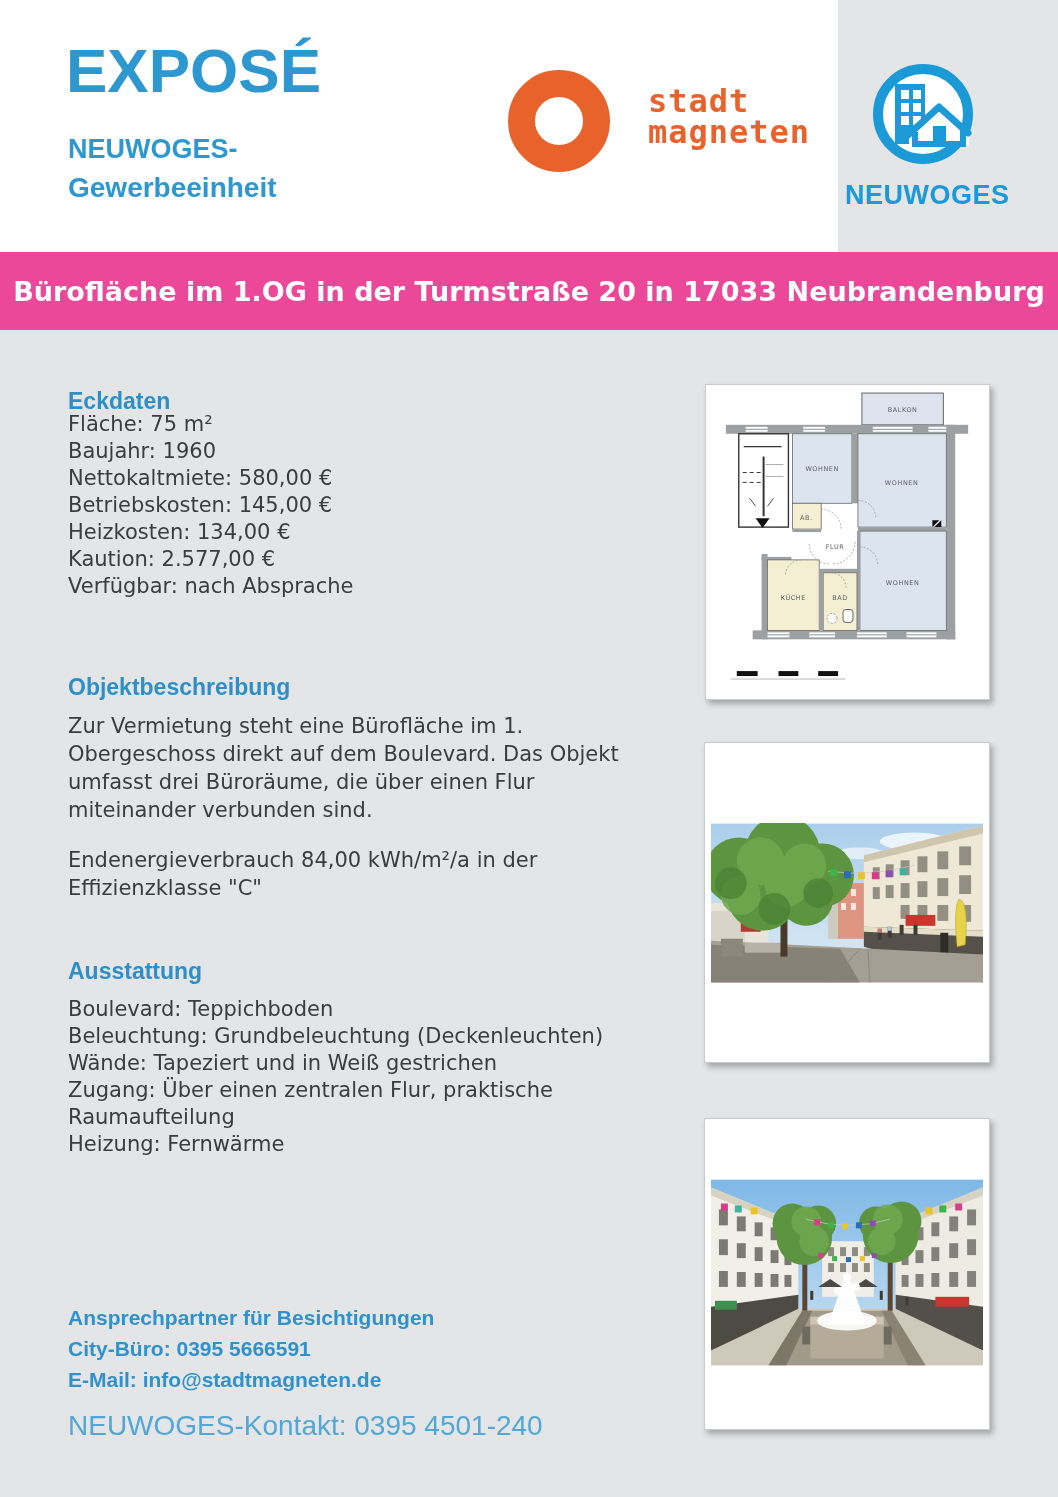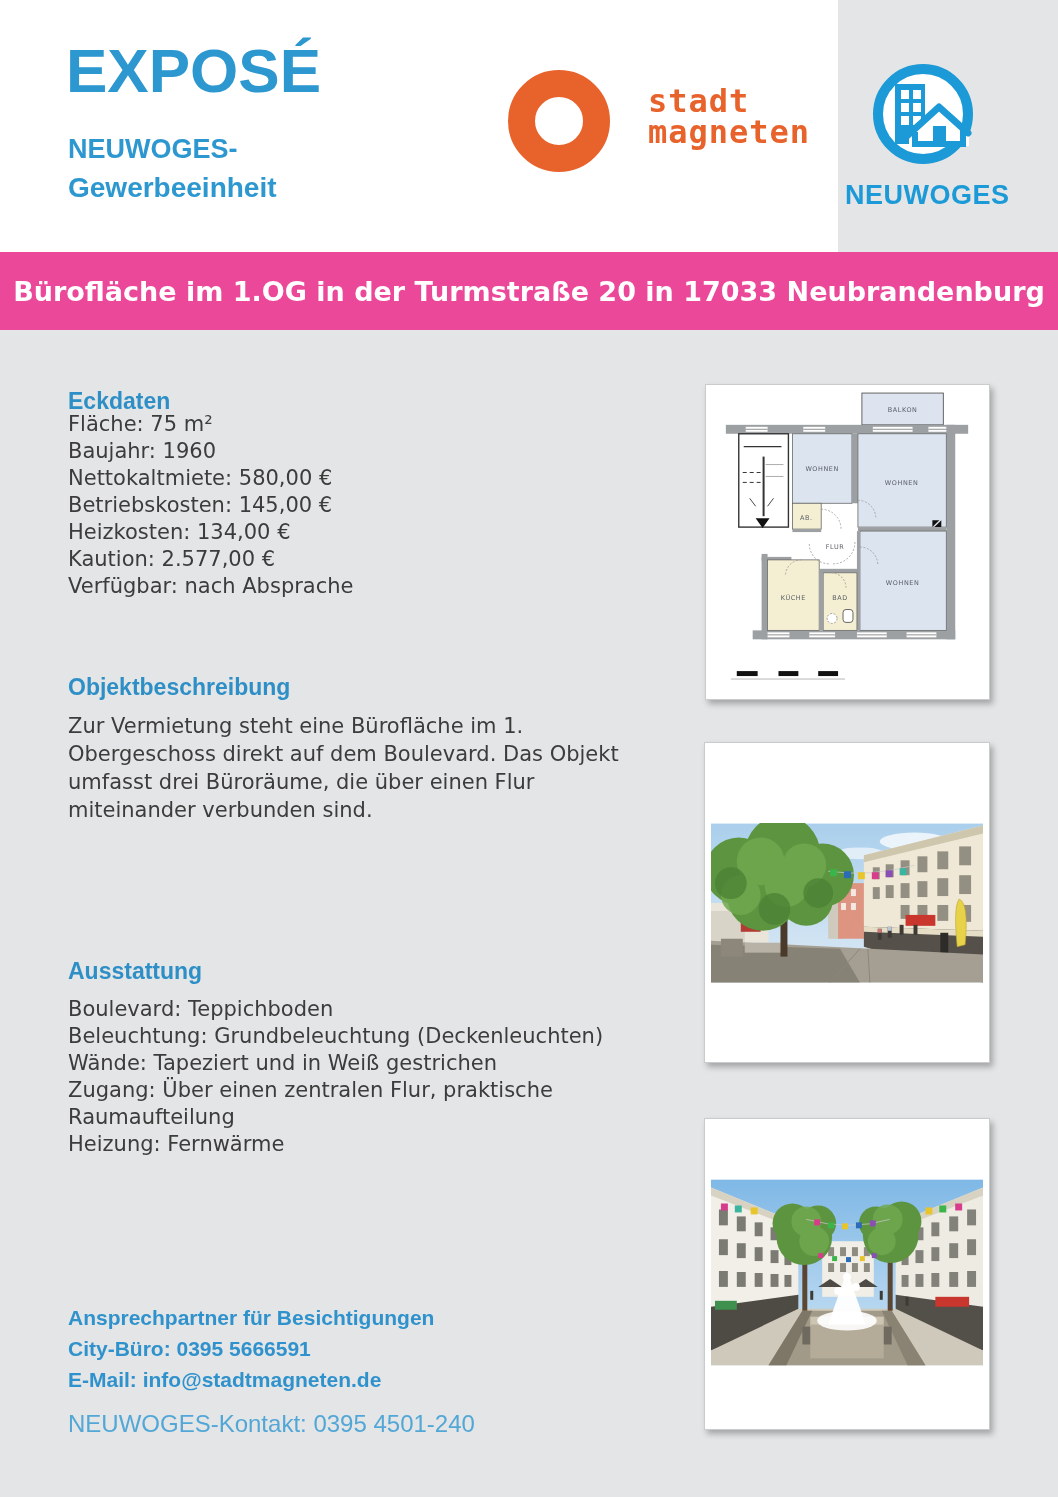--- a/index.html
+++ b/index.html
@@ -23,21 +23,21 @@
   
   .banner { position:absolute; left:0; top:252px; width:1058px; height:78px; background:#ec4899; display:flex; align-items:center; justify-content:center; }
   .banner span { font-family:"DejaVu Sans", sans-serif; font-size:27px; font-weight:bold; color:#ffffff; }
   
   .sec-head { position:absolute; left:68px; font-size:23px; font-weight:bold; color:#2e8fc7; }
   .bodytext { position:absolute; left:68px; width:560px; font-family:"DejaVu Sans", sans-serif; font-size:21px; line-height:27px; color:#3c3c3c; }
   .bodytext div { min-height:27px; }
   .para { line-height:28px; }
   
   .contact { position:absolute; left:68px; top:1302px; font-size:21px; font-weight:bold; color:#3092cc; line-height:31px; }
-  .contact-light { position:absolute; left:68px; top:1410px; font-size:24px; color:#53a7d6; }
+  .contact-light { position:absolute; left:68px; top:1410px; font-size:28px; color:#53a7d6; }
   
   .card { position:absolute; background:#ffffff; border:1px solid #c9cbcd; box-shadow:3px 4px 6px rgba(0,0,0,0.28); }
   .card1 { left:705px; top:384px; width:285px; height:316px; }
   .card2 { left:704px; top:742px; width:286px; height:321px; }
   .card3 { left:704px; top:1118px; width:286px; height:312px; }
   .photo { position:absolute; left:6px; }
   .card2 .photo { top:80px; }
   .card3 .photo { top:60px; }
   svg { display:block; }
   .room-label { font-family:"DejaVu Sans", sans-serif; font-size:6.5px; fill:#5a5f66; letter-spacing:0.6px; text-anchor:middle; }
@@ -90,20 +90,21 @@
     <div>Baujahr: 1960</div>
     <div>Nettokaltmiete: 580,00 €</div>
     <div>Betriebskosten: 145,00 €</div>
     <div>Heizkosten: 134,00 €</div>
     <div>Kaution: 2.577,00 €</div>
     <div>Verfügbar: nach Absprache</div>
   </div>
 
   <div class="sec-head" style="top:674px;">Objektbeschreibung</div>
   <div class="bodytext para" style="top:712px;">Zur Vermietung steht eine Bürofläche im 1. Obergeschoss direkt auf dem Boulevard. Das Objekt umfasst drei Büroräume, die über einen Flur miteinander verbunden sind.</div>
+  <div class="bodytext para" style="top:846px;">Endenergieverbrauch 84,00 kWh/m²/a in der Effizienzklasse "C"</div>
 
   <div class="sec-head" style="top:958px;">Ausstattung</div>
   <div class="bodytext" style="top:996px;">
     <div>Boulevard: Teppichboden</div>
     <div>Beleuchtung: Grundbeleuchtung (Deckenleuchten)</div>
     <div>Wände: Tapeziert und in Weiß gestrichen</div>
     <div>Zugang: Über einen zentralen Flur, praktische Raumaufteilung</div>
     <div>Heizung: Fernwärme</div>
   </div>
 

